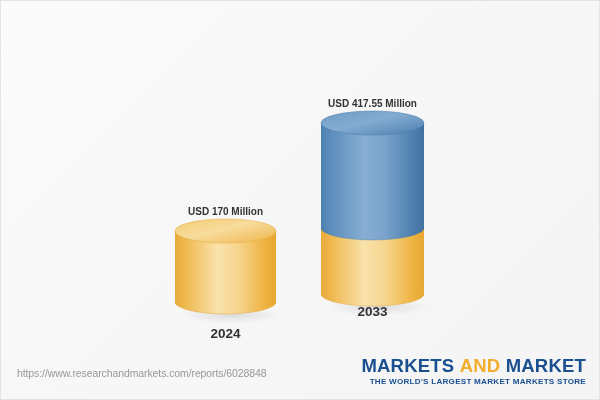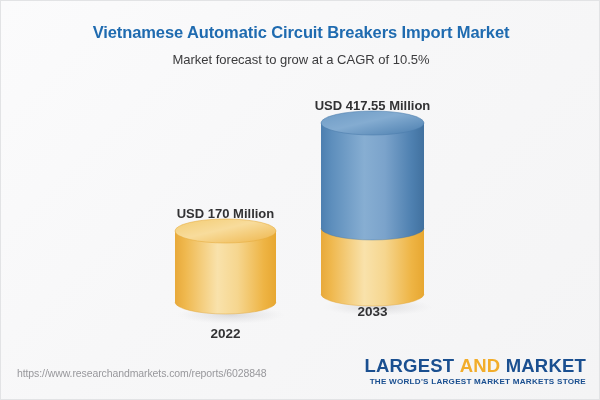--- a/index.html
+++ b/index.html
@@ -58,21 +58,21 @@
   }
   .bar-group {
     position: absolute;
     text-align: center;
   }
   .bar-value-label {
     position: absolute;
     width: 220px;
     left: 50%;
     transform: translateX(-50%);
-    font-size: 13px;
+    font-size: 10px;
     font-weight: bold;
     color: #323234;
     white-space: nowrap;
     text-align: center;
   }
   .bar-cat-label {
     position: absolute;
     width: 220px;
     left: 50%;
     transform: translateX(-50%);
@@ -127,24 +127,20 @@
     color: #1a4f90;
     letter-spacing: 0.25px;
     white-space: nowrap;
   }
 </style>
 </head>
 <body>
 
 <div class="card">
 
-  <div class="header">
-    <div class="chart-title">Vietnamese Automatic Circuit Breakers Import Market</div>
-    <div class="chart-subtitle">Market forecast to grow at a CAGR of 10.5%</div>
-  </div>
 
   <div class="plot">
 
     <div class="bar-group" style="left:174px; top:0; width:101px; height:345px;margin-top:8px;">
 
       <div class="bar-value-label" style="top:197px;">USD 170 Million</div>
 
       <svg class="cylinder-svg" style="left:0px; top:210px;" width="101" height="108" viewBox="0 0 101 108">
         <defs>
           <linearGradient id="yellowBody2024" x1="0" y1="0" x2="1" y2="0">
@@ -170,21 +166,21 @@
         <ellipse cx="56" cy="96" rx="54" ry="9" fill="url(#shadow2024)"></ellipse>
 
         <path d="M0,12 L0,83 A50.5,12 0 0 0 101,83 L101,12 Z" fill="url(#yellowBody2024)"></path>
 
         <path d="M0,83 A50.5,12 0 0 0 101,83" fill="none" stroke="#e3a534" stroke-opacity="0.45" stroke-width="1"></path>
 
         <ellipse cx="50.5" cy="12" rx="50.5" ry="12" fill="url(#yellowTop2024)" stroke="#e9b busy" stroke-width="0"></ellipse>
         <ellipse cx="50.5" cy="12" rx="50.5" ry="12" fill="none" stroke="#e5ab3c" stroke-opacity="0.55" stroke-width="1"></ellipse>
       </svg>
 
-      <div class="bar-cat-label" style="top:317px;">2022</div>
+      <div class="bar-cat-label" style="top:317px;">2024</div>
     </div>
 
     <div class="bar-group" style="left:320px; top:0; width:103px; height:345px;">
 
       <div class="bar-value-label" style="top:97px;">USD 417.55 Million</div>
 
       <svg class="cylinder-svg" style="left:0px; top:110px;" width="103" height="208" viewBox="0 0 103 208">
         <defs>
           <linearGradient id="blueBody2033" x1="0" y1="0" x2="1" y2="0">
             <stop offset="0%" stop-color="#4d7fb0"></stop>
@@ -229,19 +225,19 @@
       <div class="bar-cat-label" style="top:303px;">2033</div>
     </div>
 
   </div>
 
   <div class="footer">
     <div class="footer-url">https://www.researchandmarkets.com/reports/6028848</div>
 
     <div class="logo">
       <div class="logo-main">
-        <span class="logo-word-navy">LARGEST</span><span>&nbsp;</span><span class="logo-word-amber">AND</span><span>&nbsp;</span><span class="logo-word-navy">MARKET</span>
+        <span class="logo-word-navy">MARKETS</span><span>&nbsp;</span><span class="logo-word-amber">AND</span><span>&nbsp;</span><span class="logo-word-navy">MARKET</span>
       </div>
       <div class="logo-tag">THE WORLD'S LARGEST MARKET MARKETS STORE</div>
     </div>
   </div>
 
 </div>
 
 </body></html>

